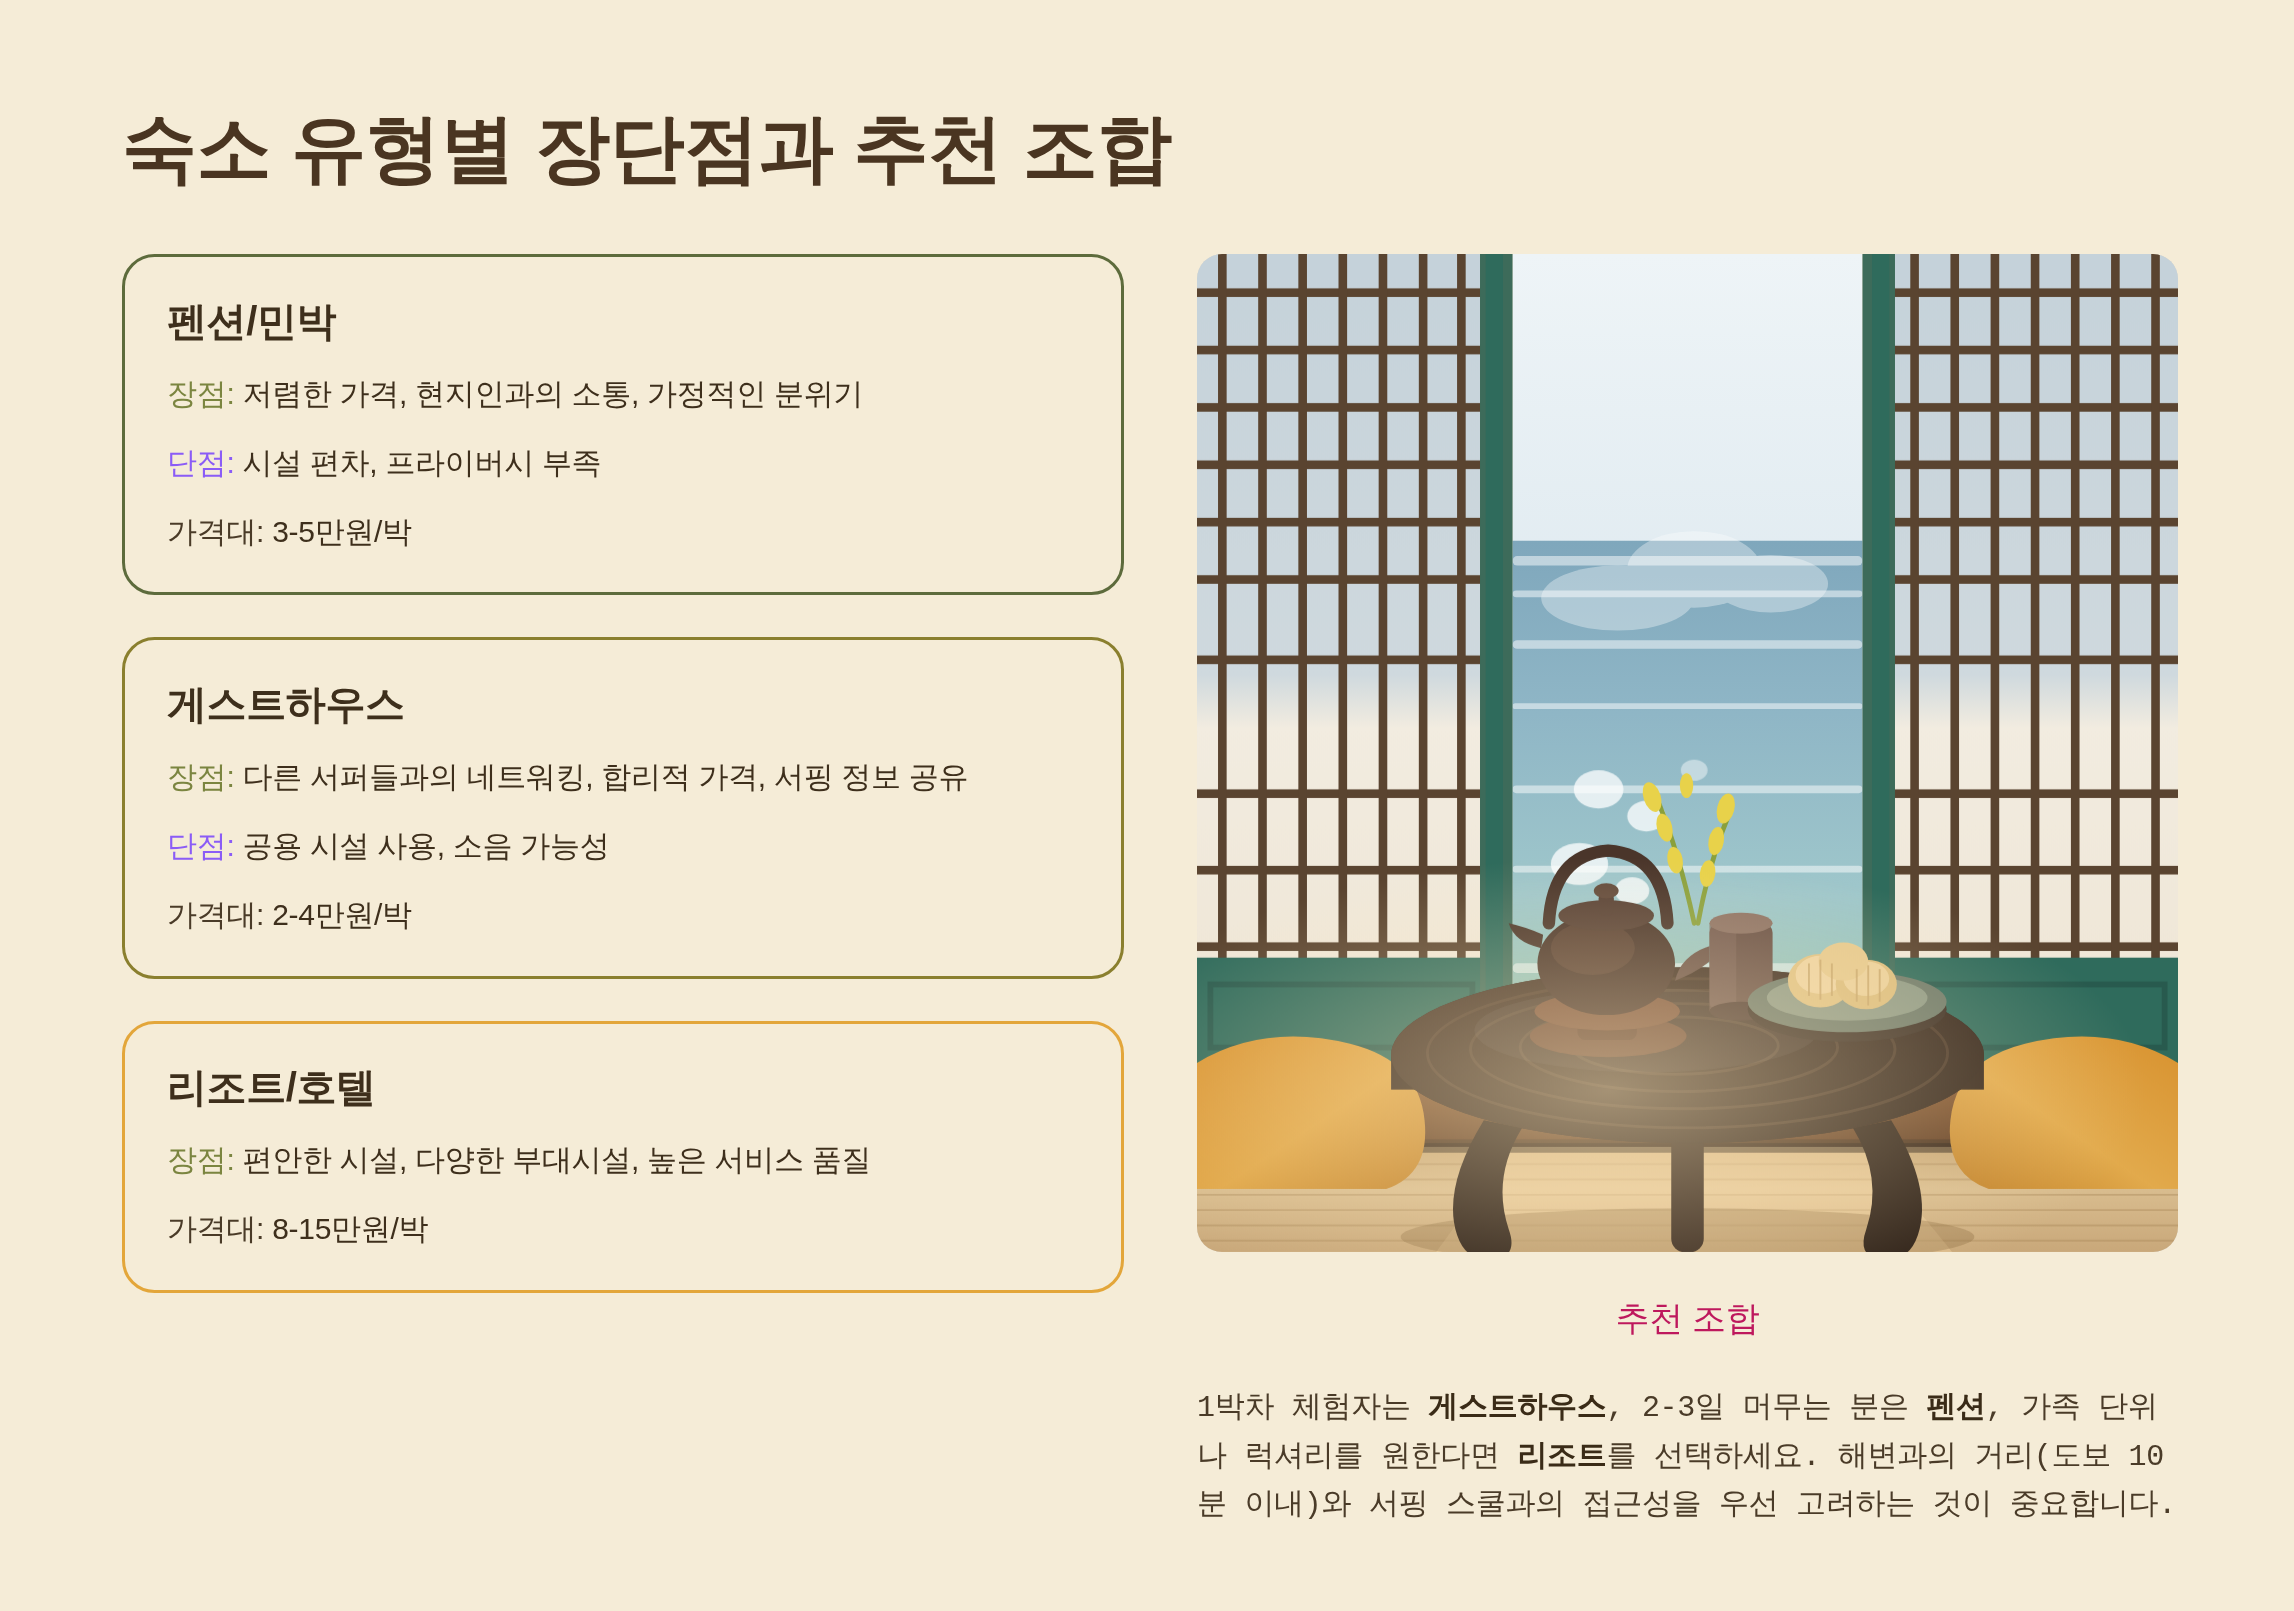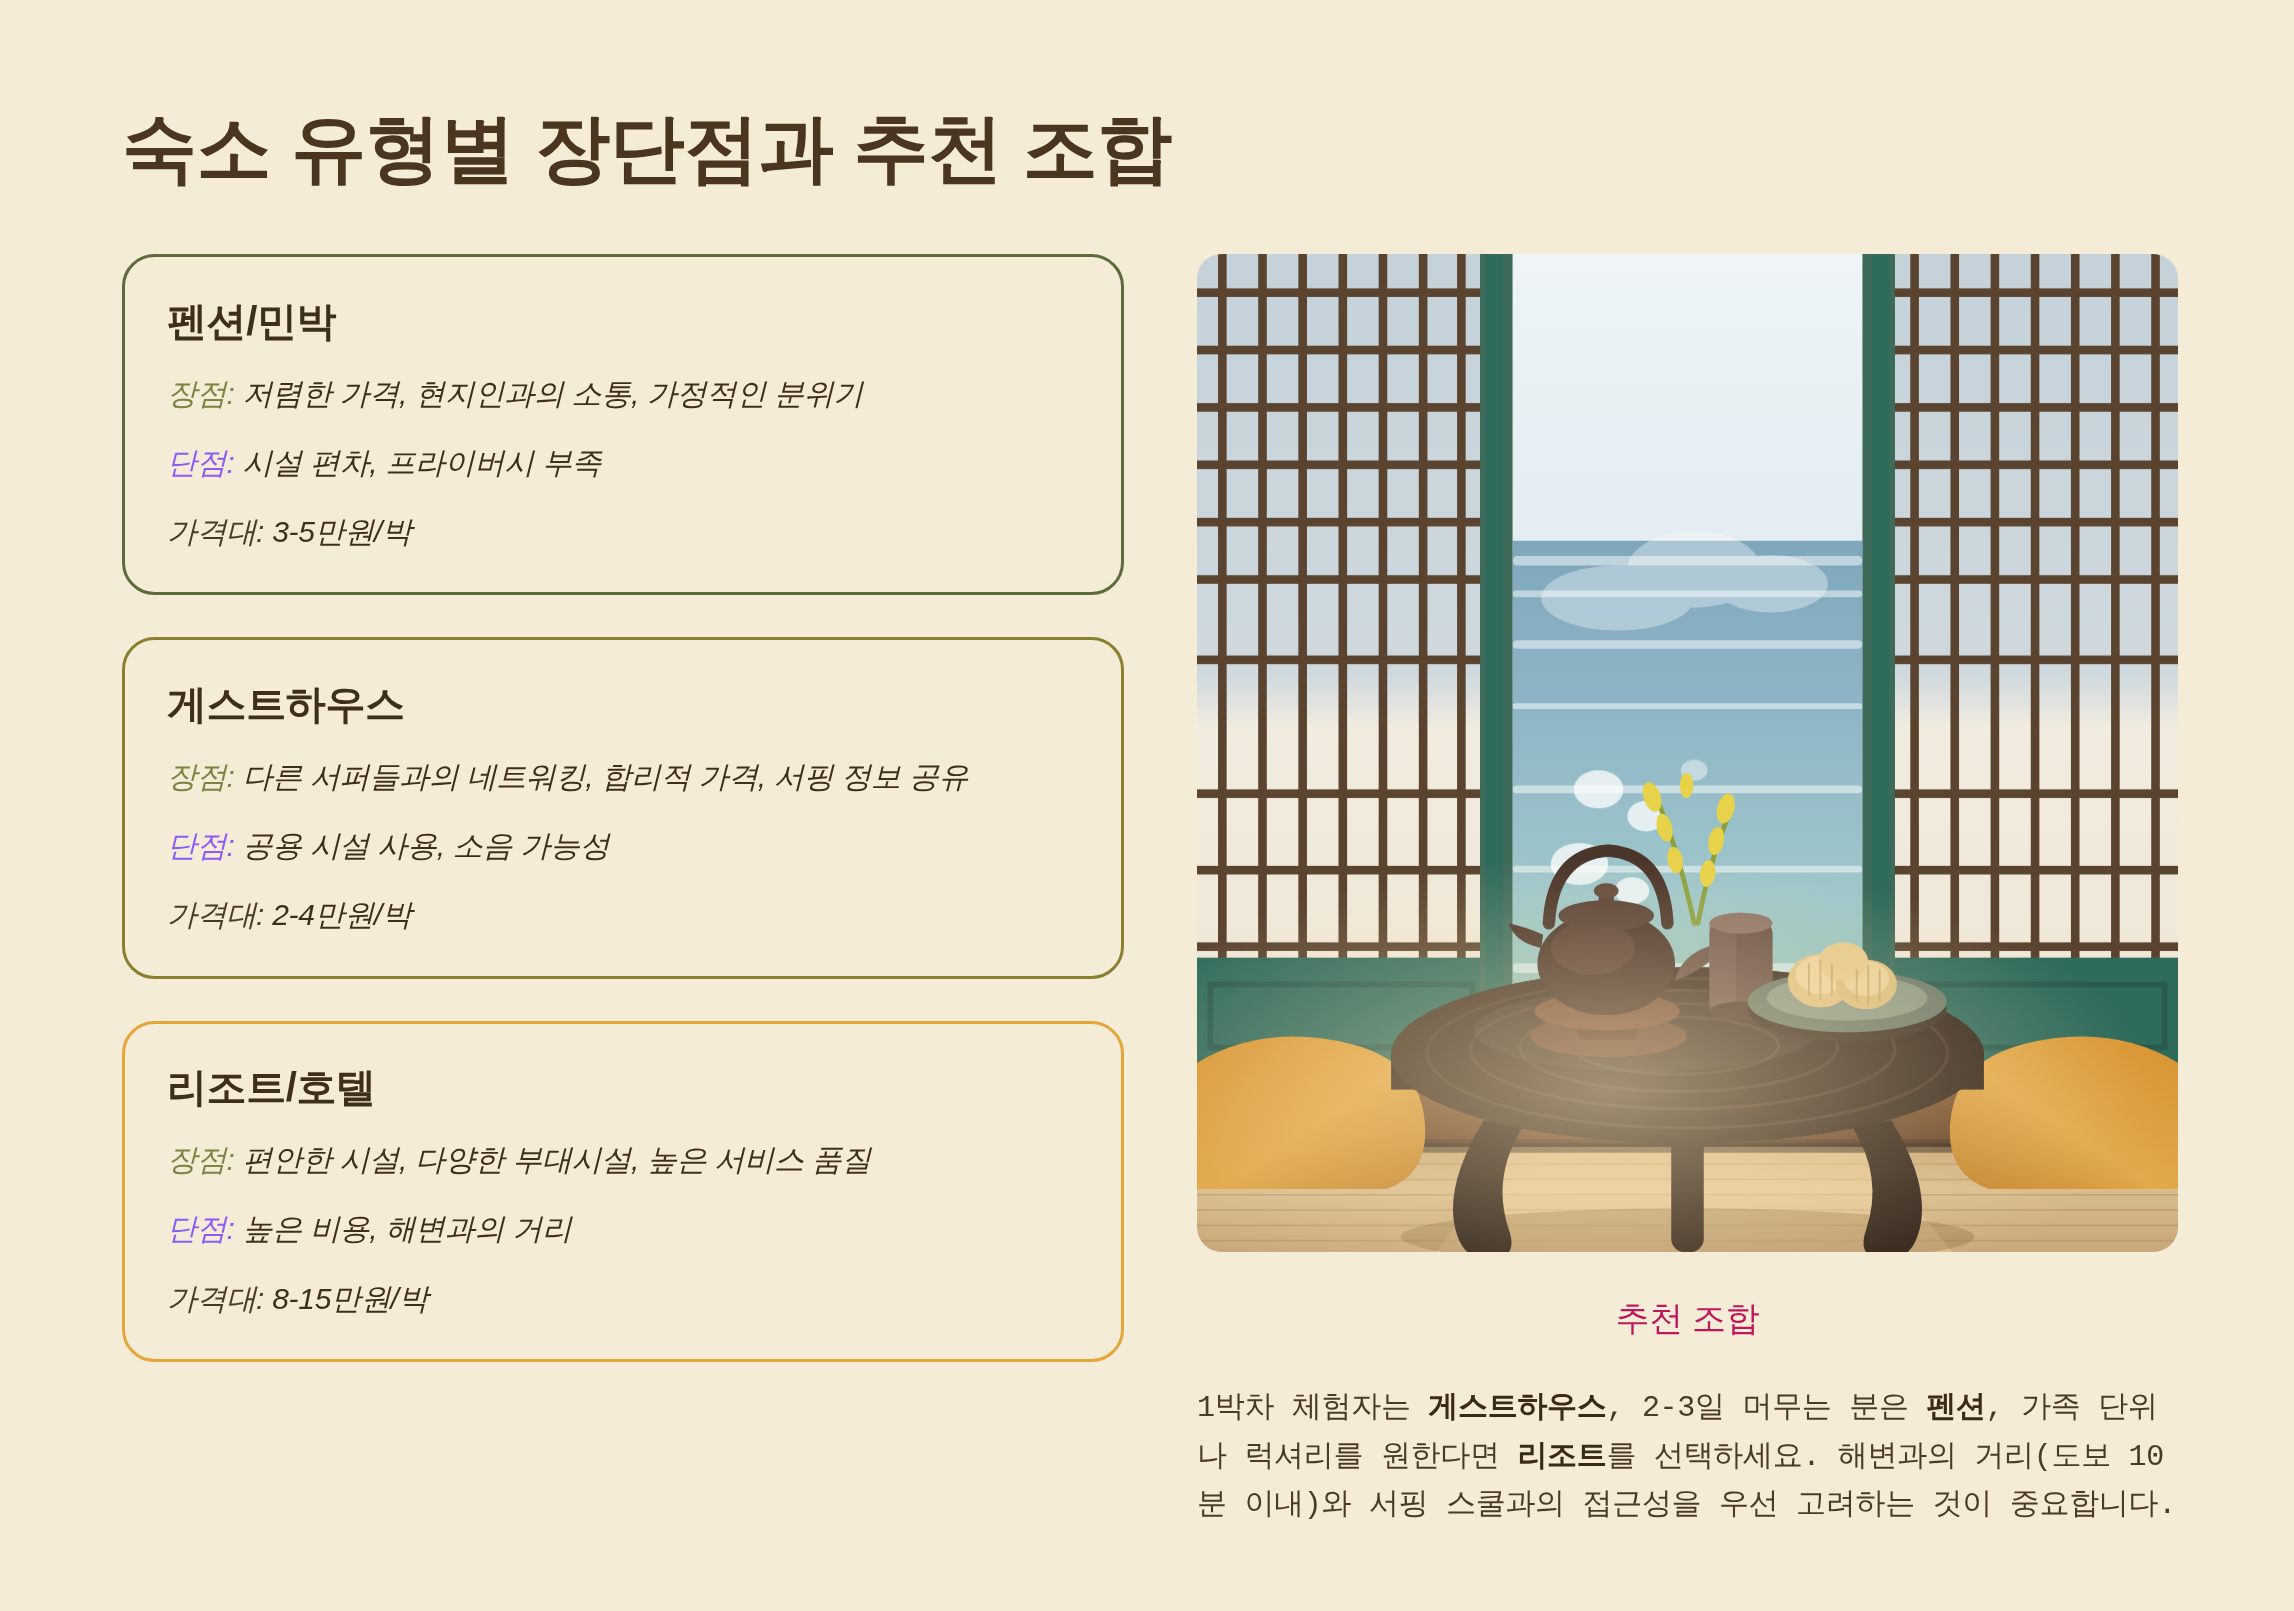--- a/index.html
+++ b/index.html
@@ -64,21 +64,20 @@
     color: #3e2f1c;
     margin: 3.8px 0 29px 0;
     letter-spacing: -0.4px;
   }
   .card-row {
     font-size: 30px;
     line-height: 1.34;
     color: #4a3b28;
     margin: 0 0 29px 0;
     letter-spacing: -0.3px;
-    font-style: italic;
   }
   .card-row:last-child { margin-bottom: 1.9px; }
   .row-label { font-weight: 500; }
   .row-label.pros { color: #7b8540; }
   .row-label.cons { color: #8b5cf6; }
   .row-label.price { color: #4a3b28; }
   .row-value { color: #3e2f1c; }
 
   
   .right-col {
@@ -157,24 +156,20 @@
         <span class="row-label price">가격대:</span>
         <span class="row-value">2-4만원/박</span>
       </p>
     </div>
 
     <div class="card variant-2" style="border-color: rgb(227, 166, 58);">
       <div class="card-title">리조트/호텔</div>
       <p class="card-row">
         <span class="row-label pros">장점:</span>
         <span class="row-value">편안한 시설, 다양한 부대시설, 높은 서비스 품질</span>
-      </p>
-      <p class="card-row">
-        <span class="row-label cons">단점:</span>
-        <span class="row-value">높은 비용, 해변과의 거리</span>
       </p>
       <p class="card-row">
         <span class="row-label price">가격대:</span>
         <span class="row-value">8-15만원/박</span>
       </p>
     </div>
 
   </div>
 
   <div class="right-col">

